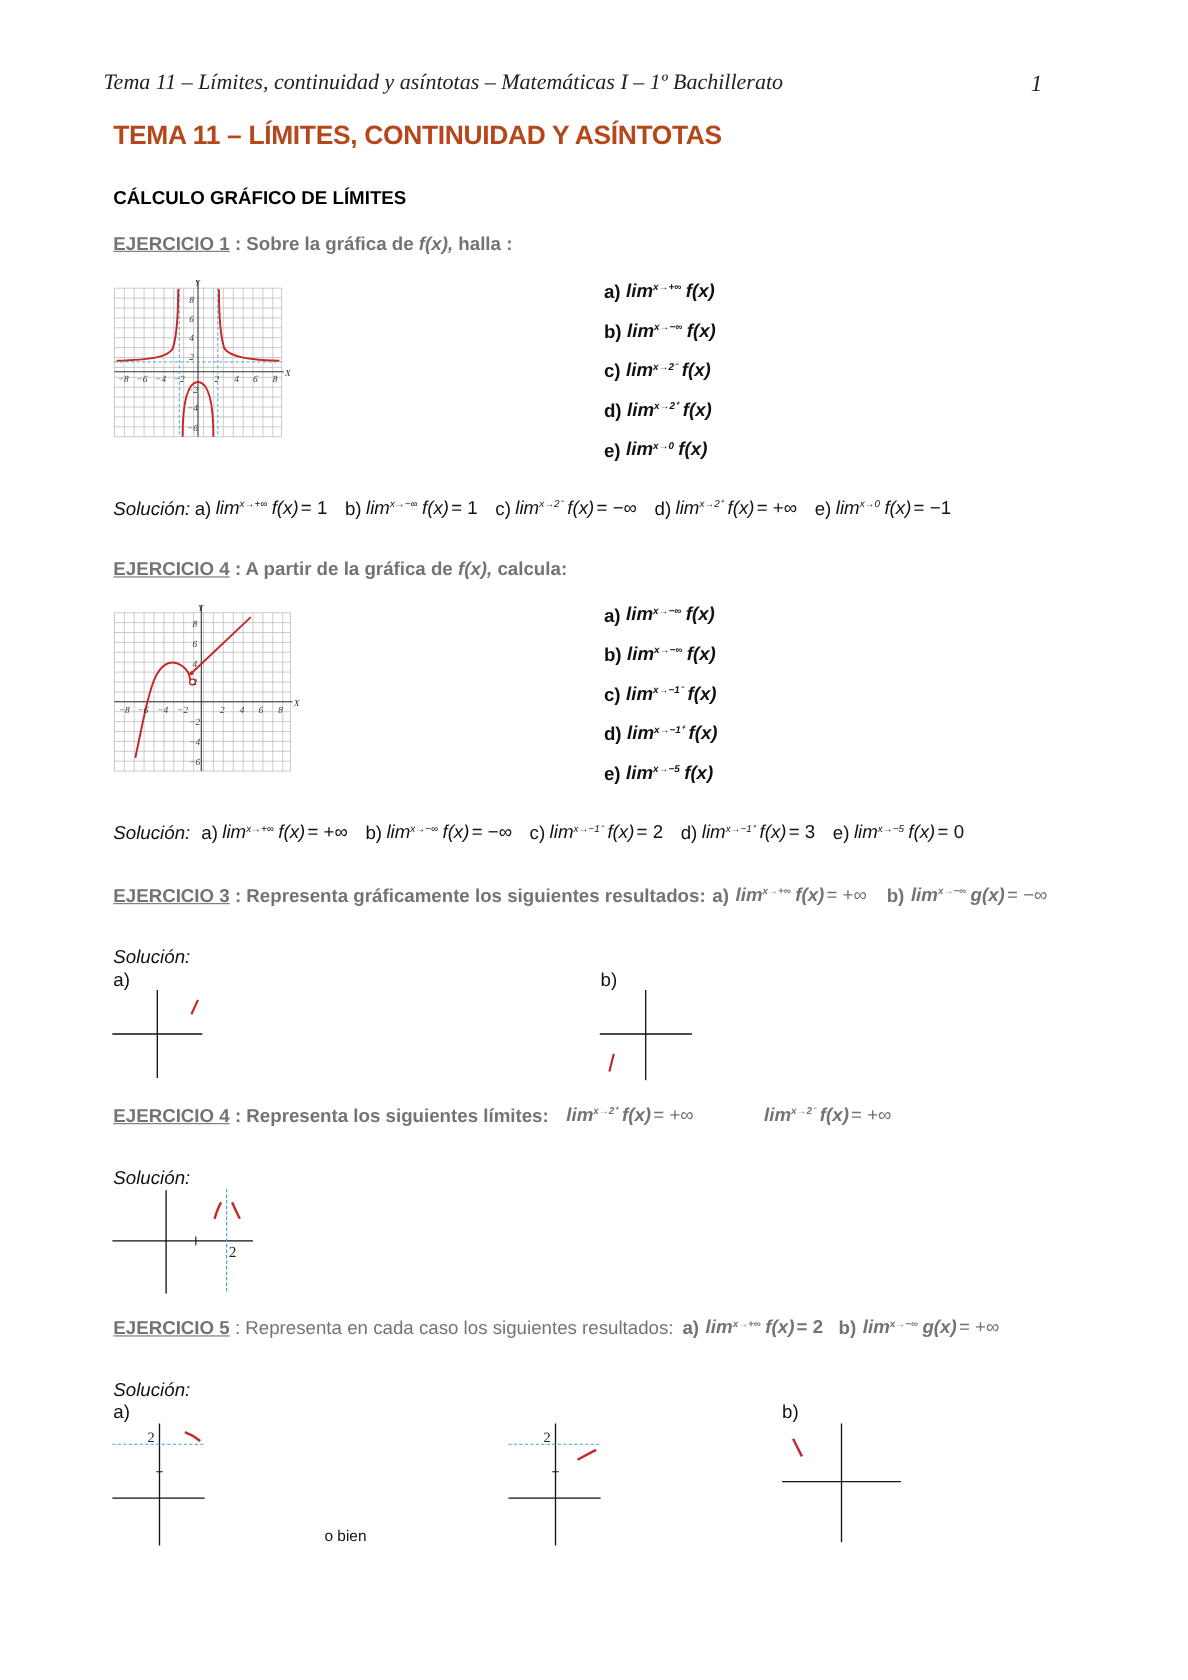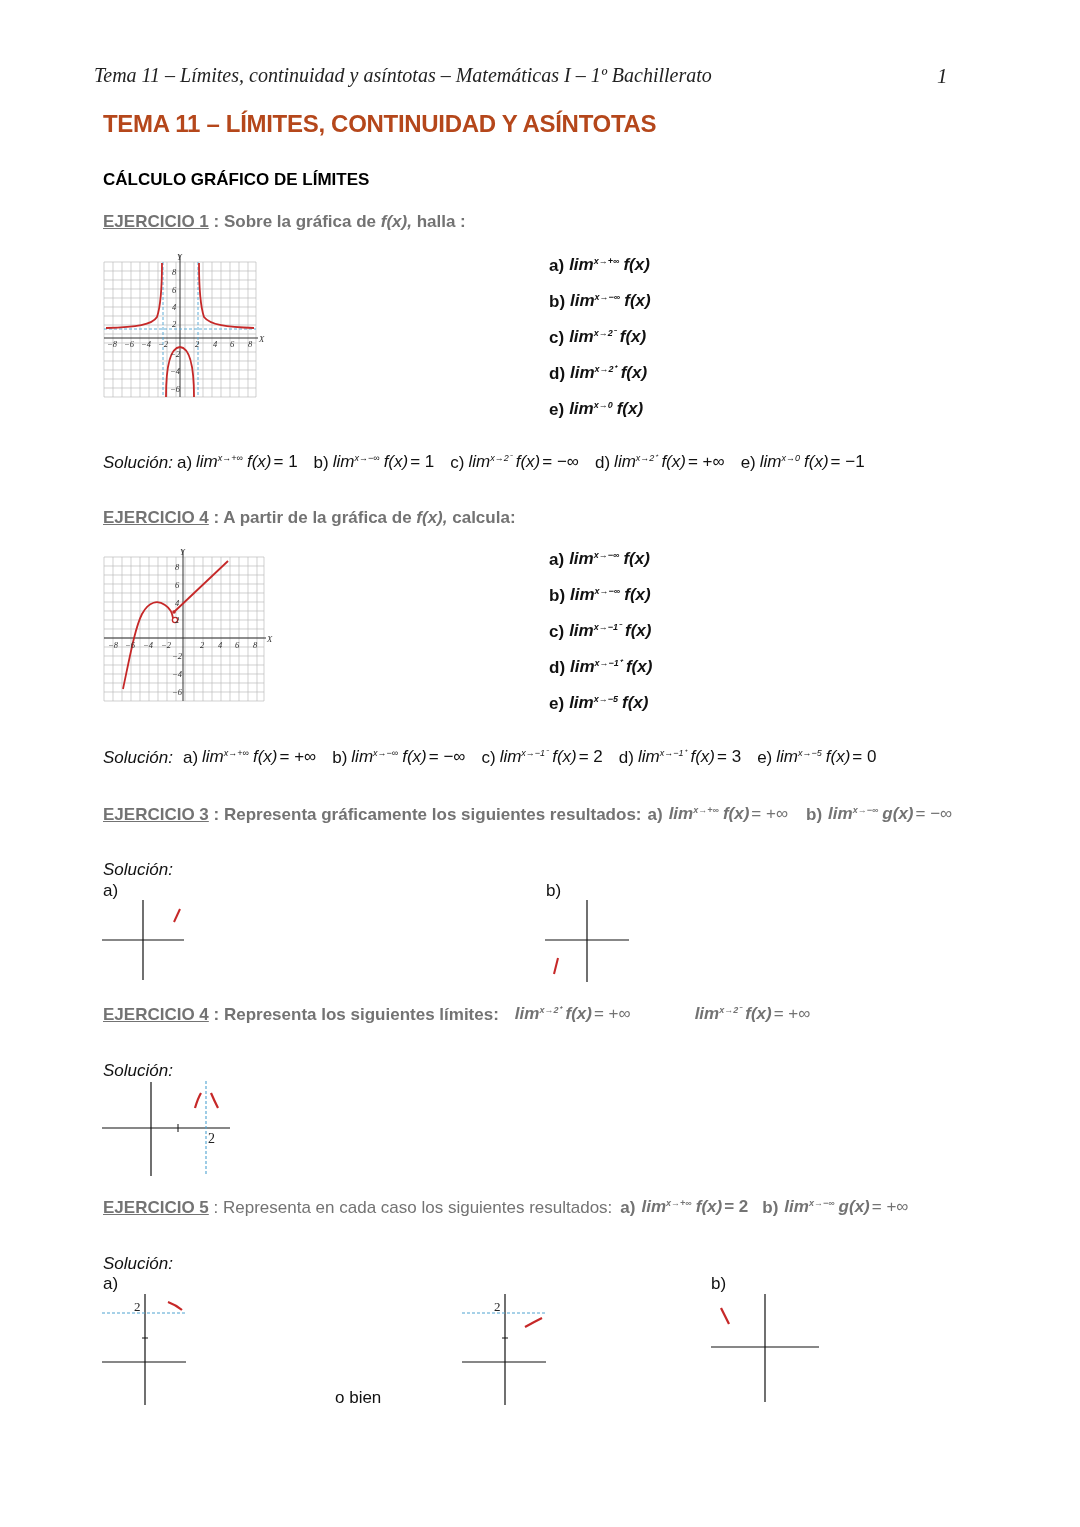--- a/index.html
+++ b/index.html
@@ -20,21 +20,21 @@
   .lim .stack { display:inline-flex; flex-direction:row; align-items:flex-start; margin-right:4px; }
   .lim .w { font-style:italic; line-height:18px; }
   .lim .sub { font-size:9px; font-style:italic; line-height:10px; }
   .lim .fx { font-style:italic; line-height:18px; }
   .lim .eq { line-height:18px; margin-left:2px; }
   .qlist .item { font-size:17px; font-weight:bold; height:36px; display:flex; align-items:flex-start; gap:5px; }
   .qlist .lim .w, .qlist .lim .fx { font-weight:bold; }
   .qlist .lim .sub { font-weight:bold; }
   .solrow { display:flex; align-items:flex-start; gap:16px; font-size:17px; white-space:nowrap; }
   .solrow .part { display:inline-flex; align-items:flex-start; gap:4px; }
-  .obien { font-size:17px;margin-left:40px; }
+  .obien { font-size:14px; }
 </style>
 </head>
 <body>
 
 <div class="abs hdr">Tema 11 – Límites, continuidad y asíntotas – Matemáticas I – 1º Bachillerato</div>
 <div class="abs pgnum">1</div>
 <div class="abs title">TEMA 11 – LÍMITES, CONTINUIDAD Y ASÍNTOTAS</div>
 <div class="abs section">CÁLCULO GRÁFICO DE LÍMITES</div>
 
 <div class="abs ex" style="left:103px; top:212px;">

